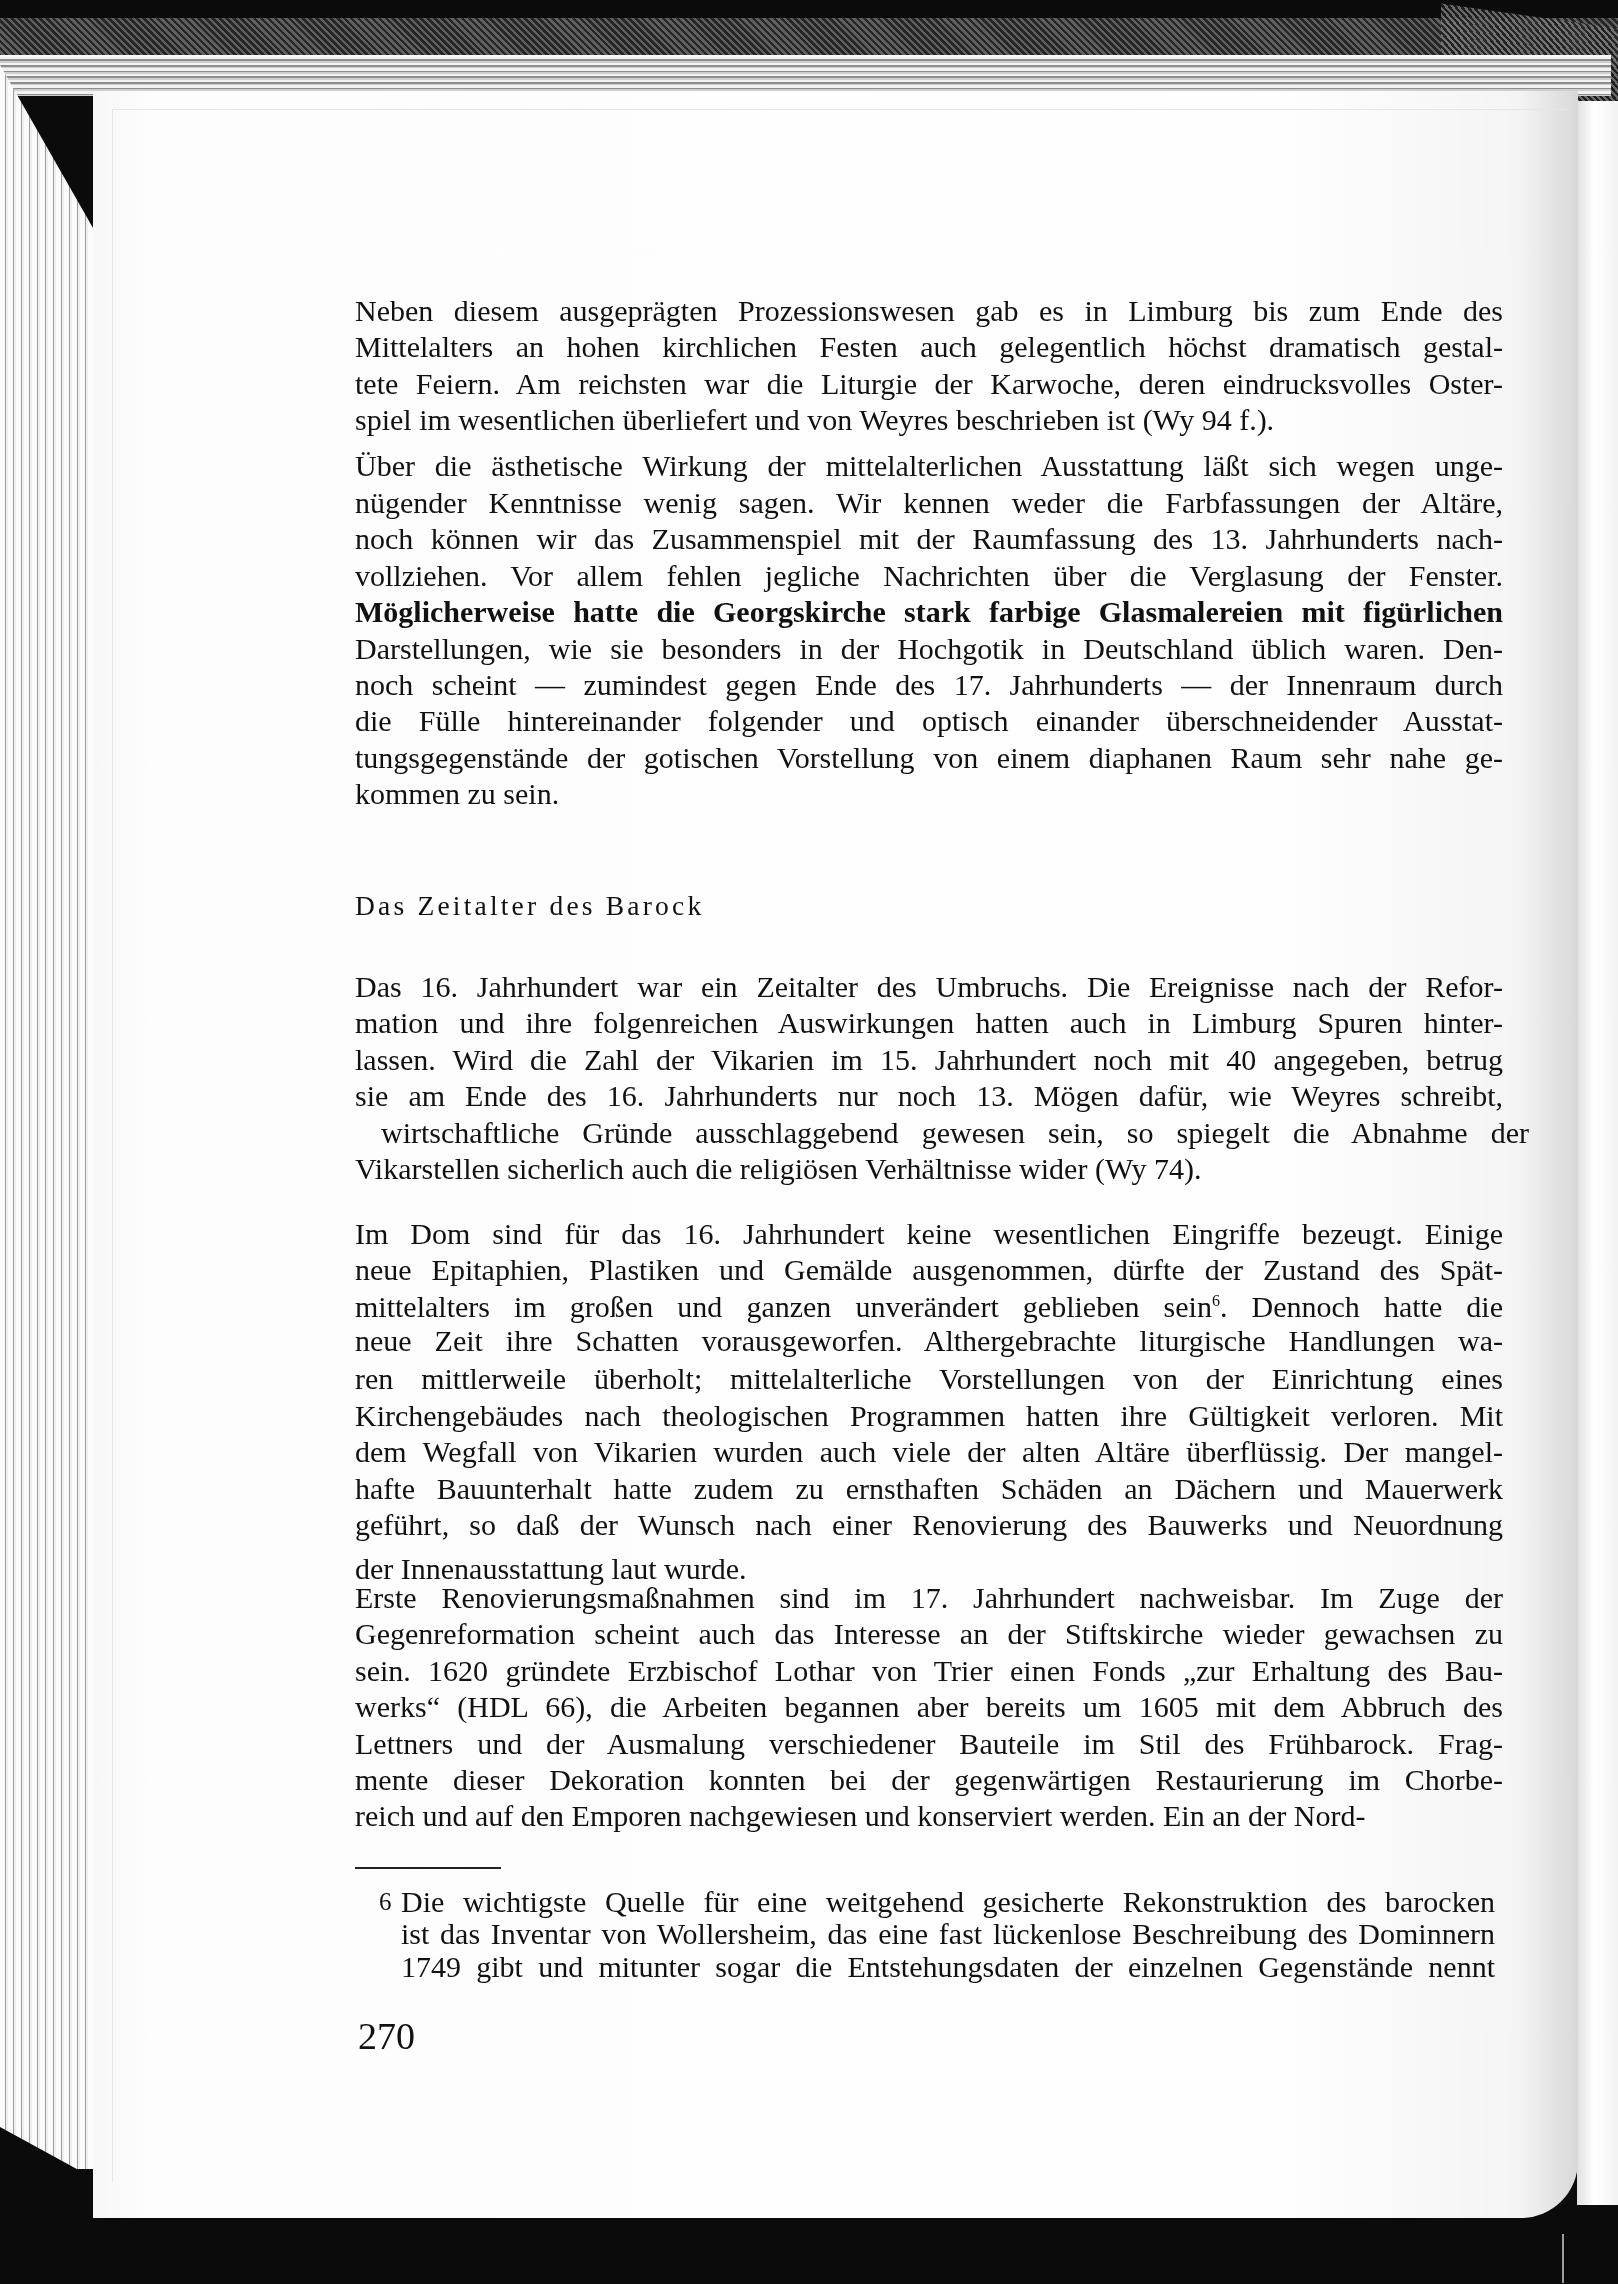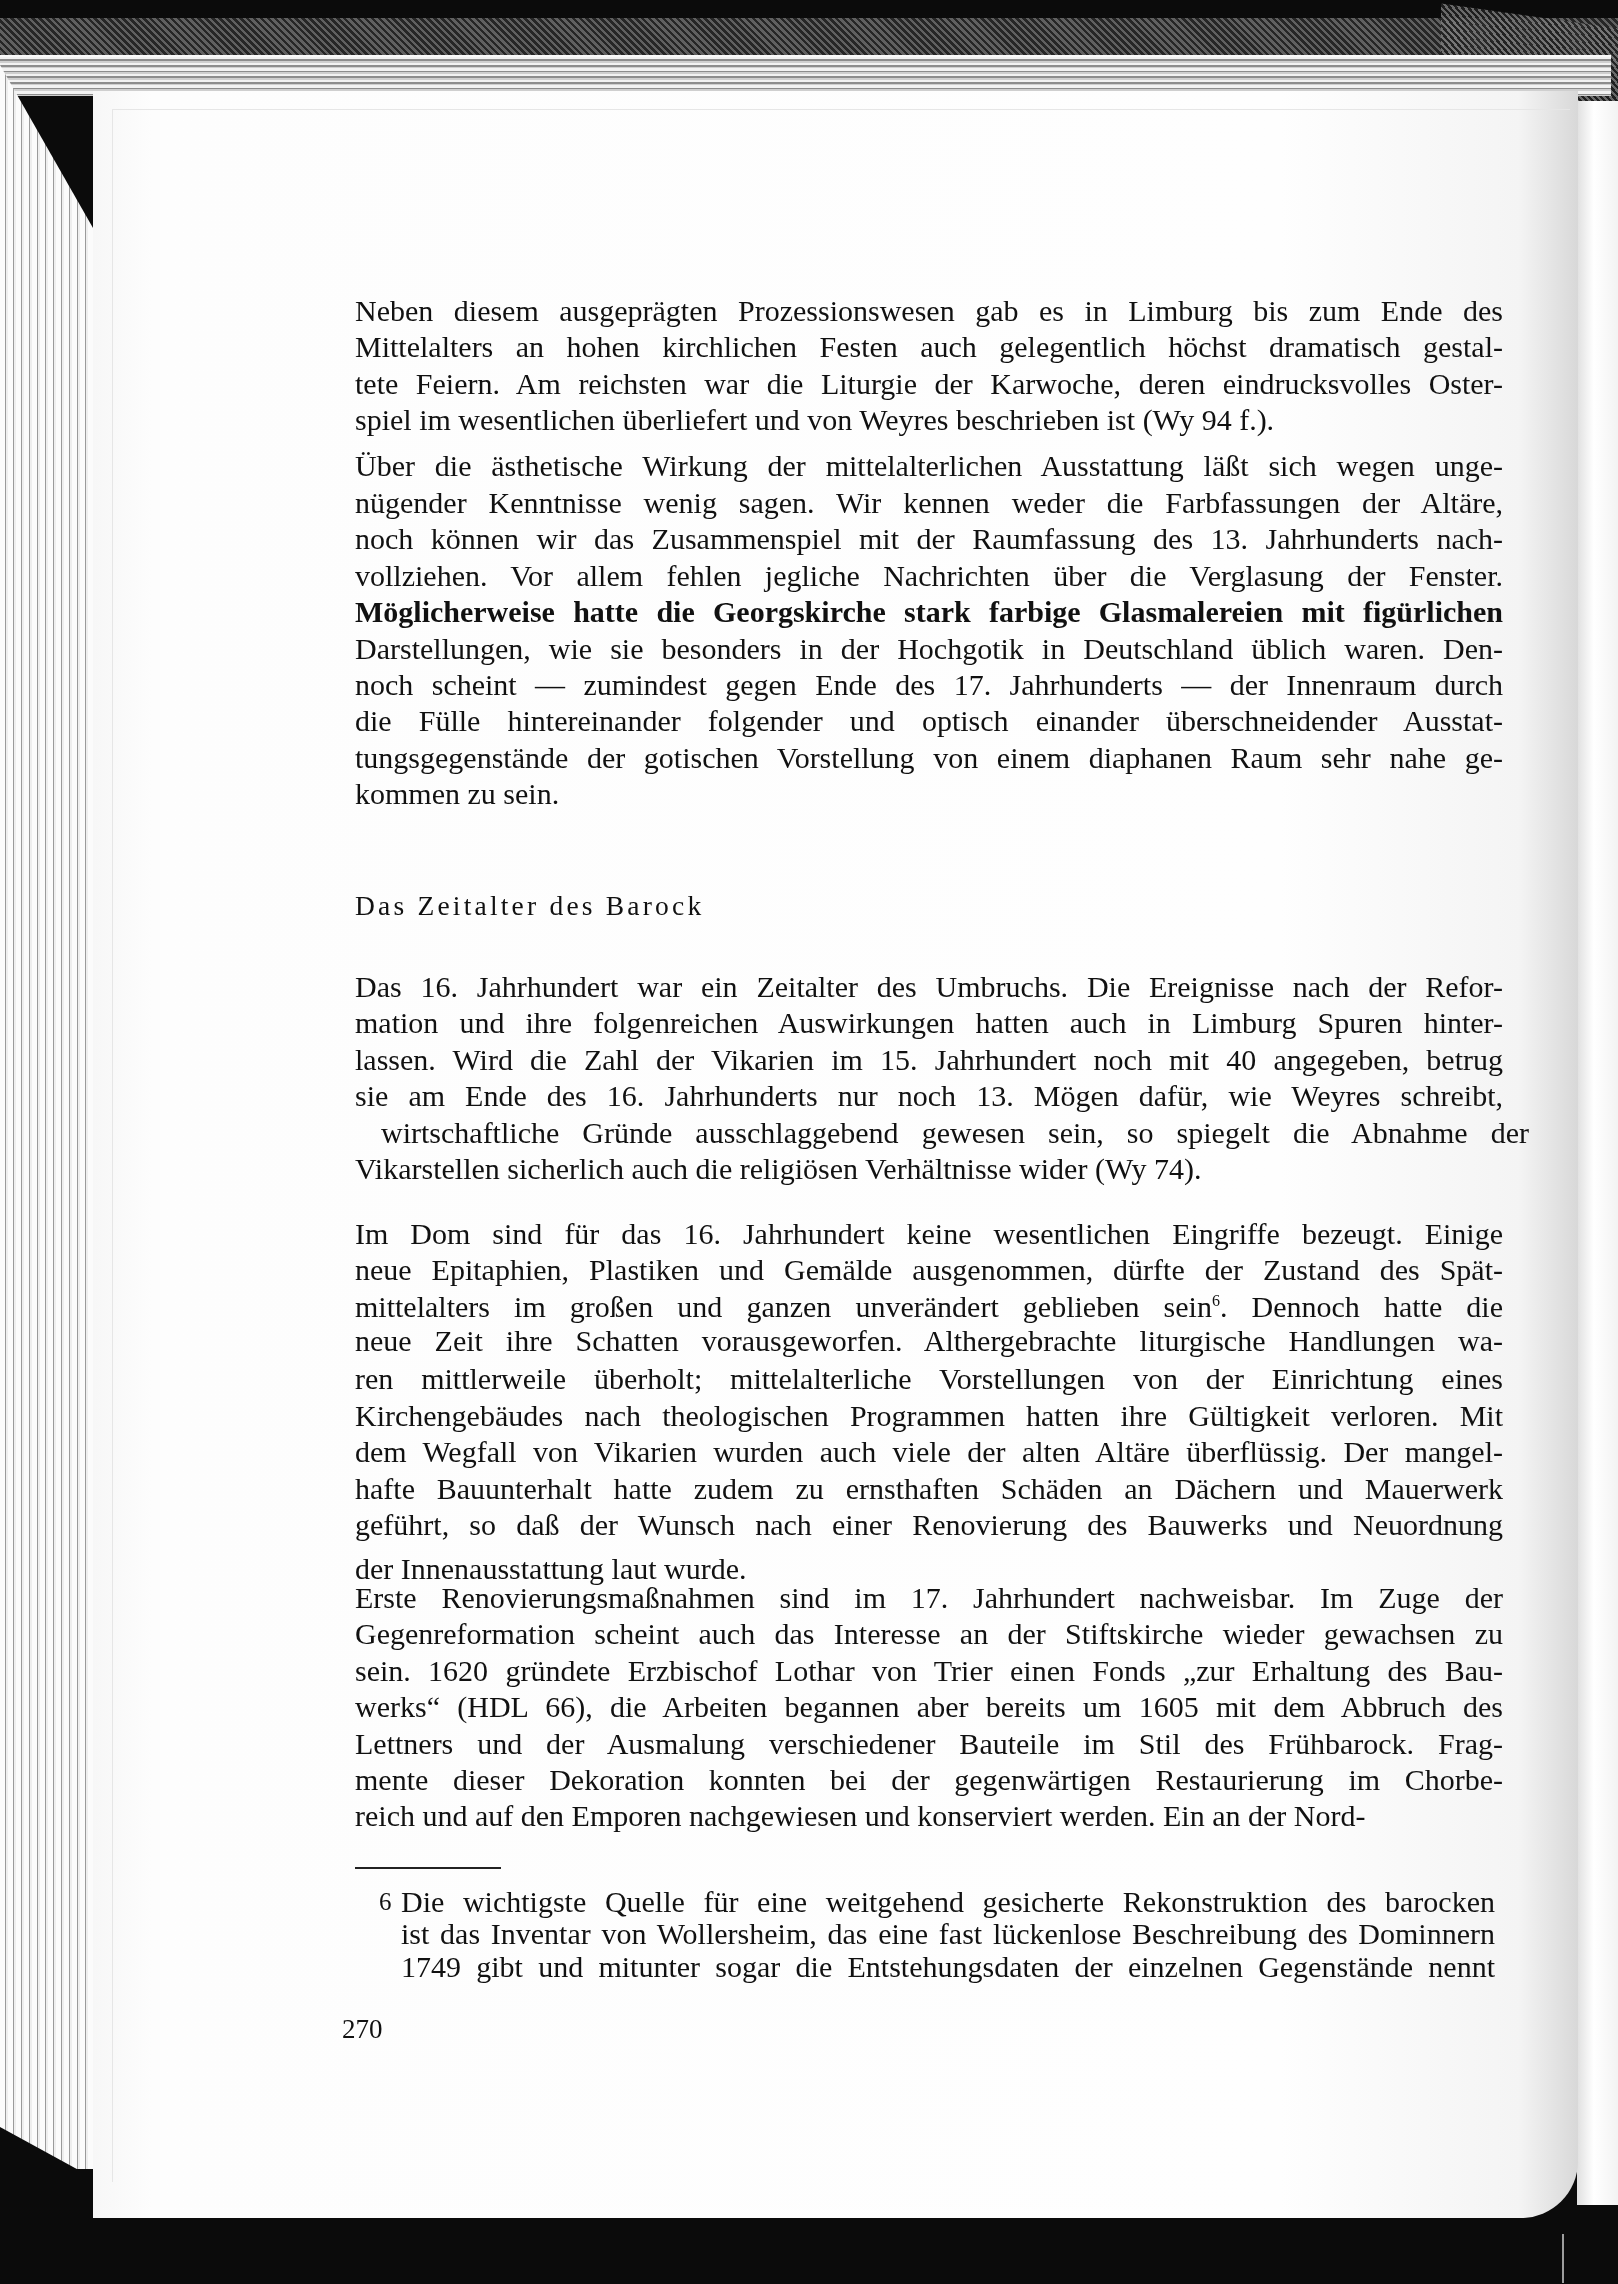--- a/index.html
+++ b/index.html
@@ -63,21 +63,21 @@
   .fn-rule {
     position: absolute; left: 355px; top: 1867px; width: 146px; height: 1.6px; background: #222;
   }
   .fn-block { position: absolute; left: 355px; top: 1886px; width: 1148px; color: #111; }
   .fn-num { position: absolute; left: 24px; top: 0; font-size: 25px; line-height: 32px; }
   .fn-line {
     position: absolute; left: 46px; width: 1094px; font-size: 30px; line-height: 32px; height: 32px;
     text-align: justify; text-align-last: justify; overflow: hidden; white-space: normal;
   }
   .fn-line.last { text-align-last: left; }
-  .page-number { position: absolute; left: 342px; top: 2014px; font-size: 27px; color: #111; }
+  .page-number { position: absolute; left: 358px; top: 2014px; font-size: 38px; color: #111; }
   .spine-mark { position: absolute; left: 1562px; top: 2234px; width: 2.4px; height: 49px; background: #fff; opacity: .6; }
 </style>
 </head>
 <body>
 
 <div class="fabric"></div>
 <div class="fabric-right"></div>
 <div class="top-edges"></div>
 <div class="left-edges"></div>
 <div class="next-page"></div>

